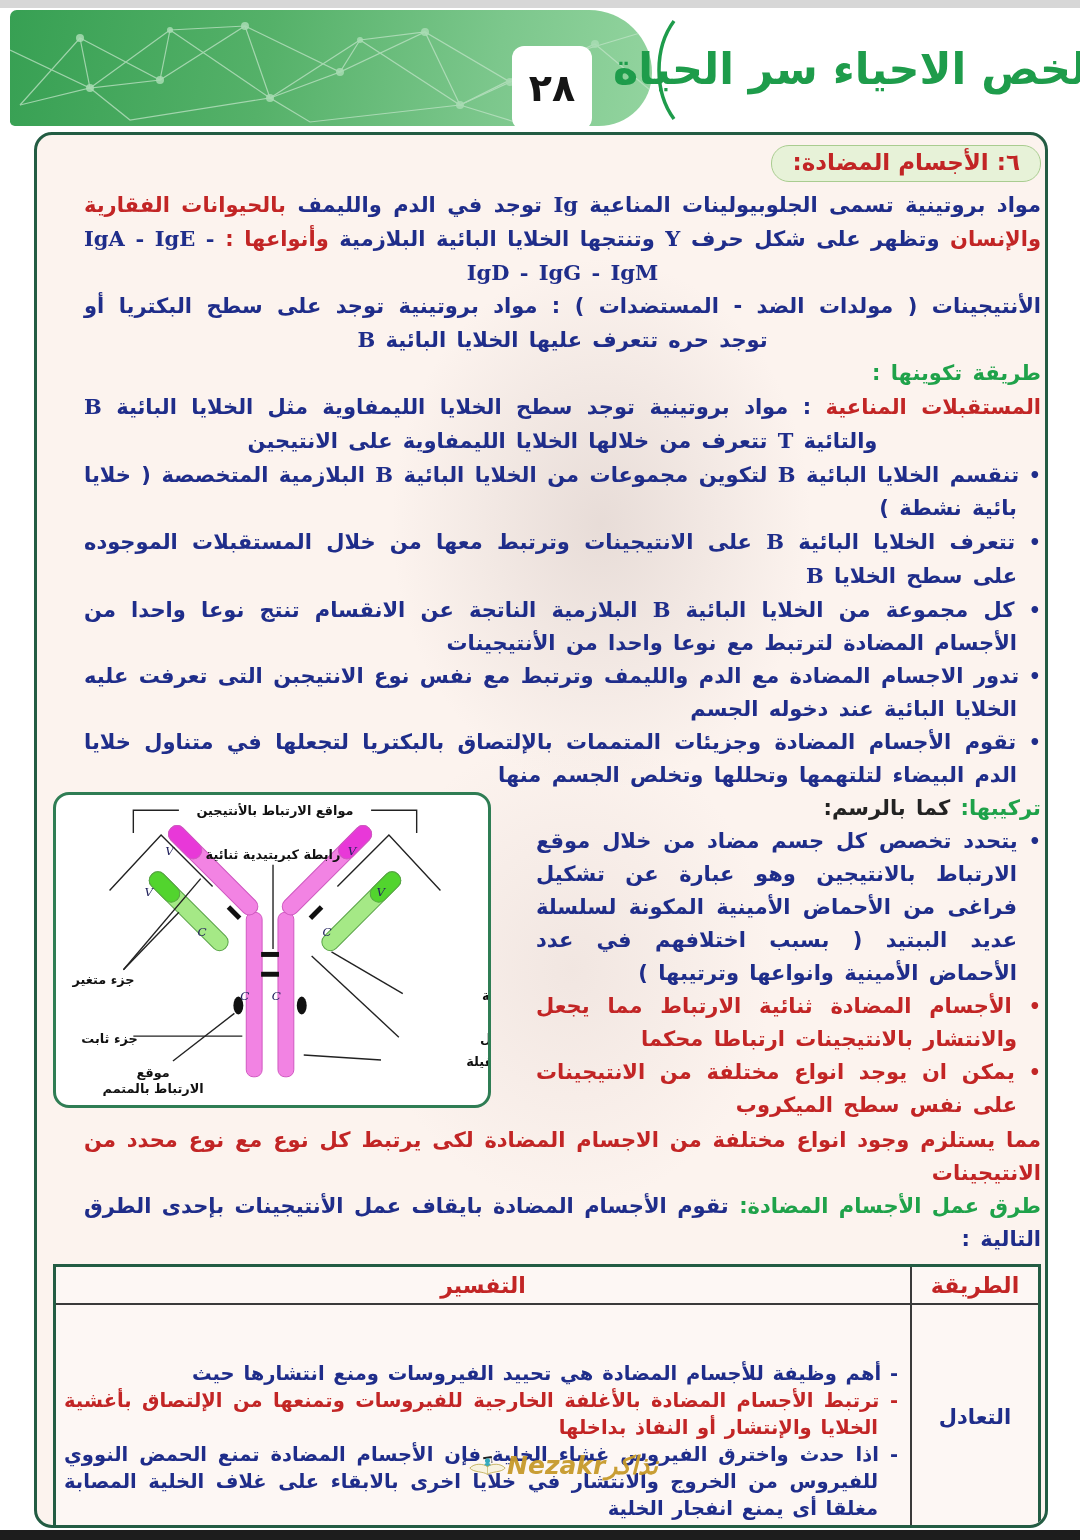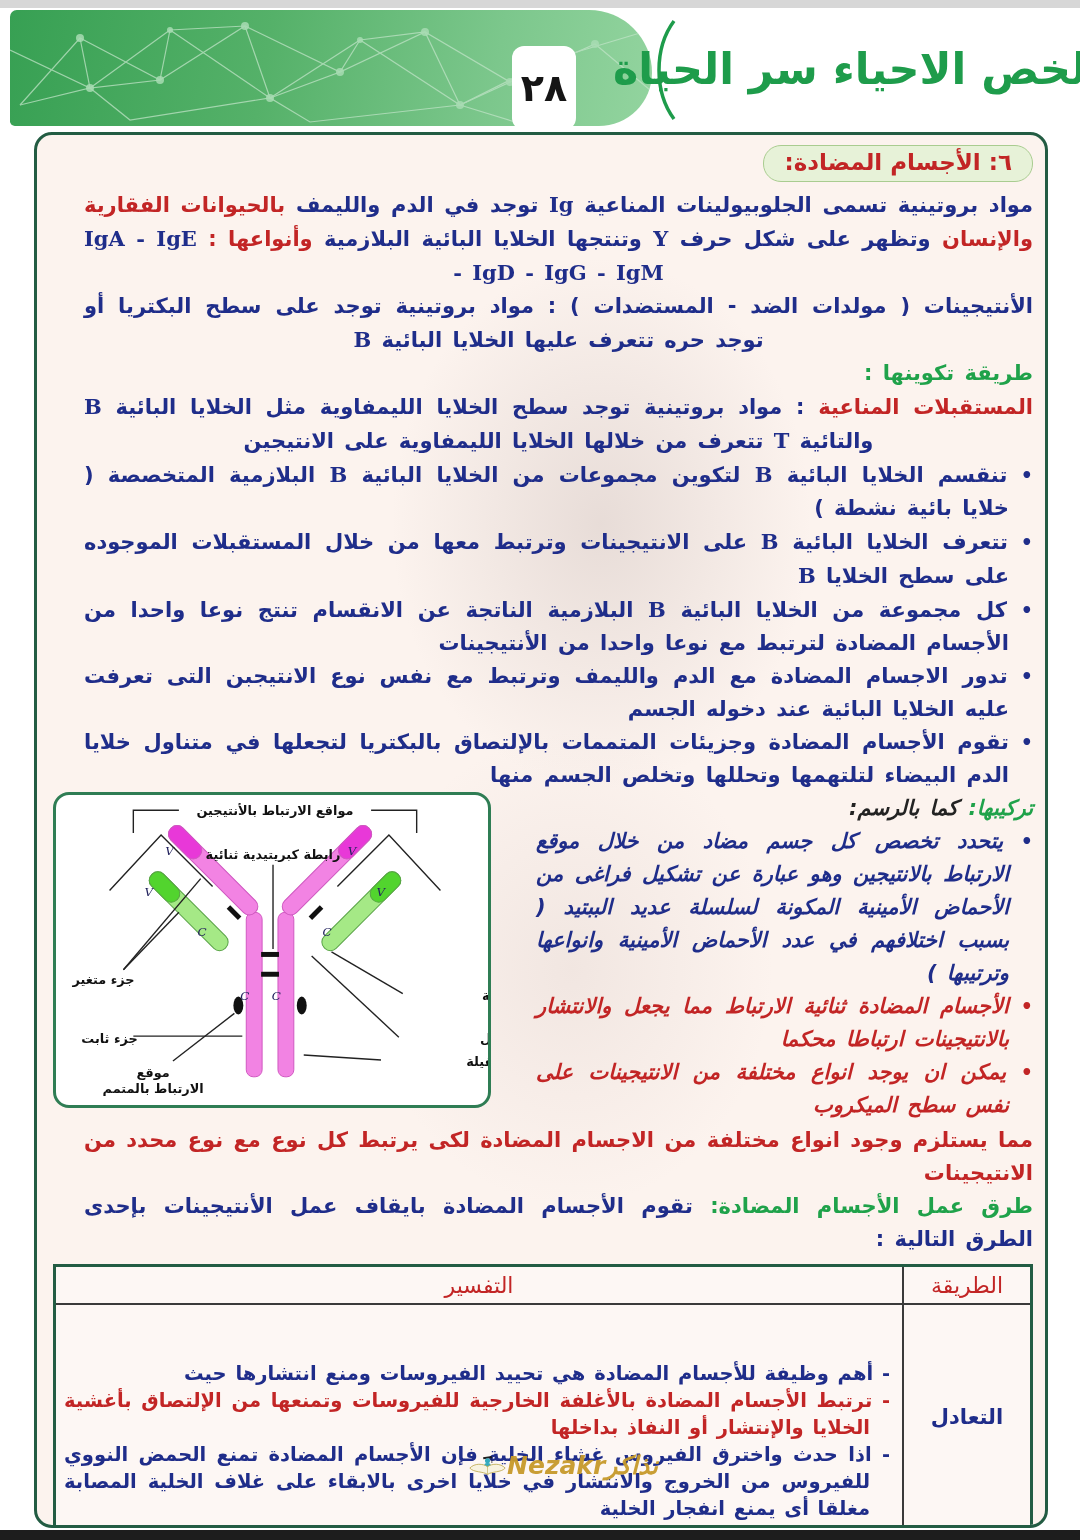--- a/index.html
+++ b/index.html
@@ -6,60 +6,60 @@
   .page{position:relative;width:1080px;height:1540px;background:#ffffff;overflow:hidden;
         font-family:"DejaVu Sans",sans-serif;}
   .top-strip{position:absolute;top:0;left:0;right:0;height:8px;background:#d7d7d7;}
   .bottom-strip{position:absolute;bottom:0;left:0;right:0;height:10px;background:#1d1d1d;}
 
   
   .banner{position:absolute;left:10px;top:10px;width:642px;height:116px;
           background:linear-gradient(100deg,#37a053 0%,#55b169 40%,#7cc78c 75%,#93d49f 100%);
           border-radius:14px 130px 110px 10px;overflow:hidden;}
   .banner svg{display:block;}
-  .page-pill{position:absolute;left:512px;top:46px;width:64px;height:84px;background:#ffffff;
+  .page-pill{position:absolute;left:512px;top:46px;width:80px;height:84px;background:#ffffff;
              border-radius:12px;display:flex;align-items:center;justify-content:center;
              font-size:38px;font-weight:700;color:#151515;z-index:3;}
   .brand{position:absolute;right:10px;top:26px;width:412px;height:86px;display:flex;
          align-items:center;justify-content:center;color:#1e9c4b;font-weight:800;font-size:43px;
          letter-spacing:-1px;white-space:nowrap;}
   .brand-arc{position:absolute;left:650px;top:18px;z-index:2;}
 
   
   .frame{position:absolute;left:34px;top:132px;width:1014px;height:1396px;box-sizing:border-box;
          border:3px solid #235c43;border-radius:18px;direction:rtl;overflow:hidden;
-         padding:10px 12px 8px 16px;background-color:#fcf3ee;
+         padding:10px 4px 8px 16px;background-color:#fcf3ee;
          background-image:
            radial-gradient(ellipse 300px 380px at 56% 28%, rgba(188,172,168,0.32), transparent 70%),
            radial-gradient(ellipse 280px 330px at 53% 60%, rgba(203,184,179,0.22), transparent 72%);}
 
   .badge{display:inline-block;background:#e7f2d8;border:1px solid #a9cc90;border-radius:18px;
          padding:3px 20px 6px 20px;color:#c22525;font-weight:800;font-size:23px;margin-bottom:6px;}
 
   .c-navy{color:#1f2d8a;} .c-red{color:#c22525;} .c-green{color:#1fa24a;} .c-dark{color:#232323;}
   .latin{font-family:"DejaVu Serif",serif;}
 
   .intro{min-height:428px;}
   .blk{font-size:21px;font-weight:700;line-height:33px;word-spacing:3px;margin-left:31px;}
   .blk.p{text-align:justify;text-align-last:center;}
   .blk.heading{text-align:right;}
   .blk.line{text-align:justify;text-align-last:right;}
   .blk.bullet{text-align:justify;text-align-last:right;padding-right:24px;text-indent:-24px;}
   .marker{font-size:19px;}
 
   .structure{display:flex;gap:14px;align-items:flex-start;min-height:314px;}
-  .struct-text{flex:1;font-style:italic;}
+  .struct-text{flex:1;}
   .diagram-box{width:432px;flex:none;background:#ffffff;border:3px solid #2f7d54;border-radius:16px;}
   .after{margin-top:2px;}
 
   
   table.methods{width:100%;border-collapse:collapse;margin-top:8px;border:3px solid #235c43;
                 background:rgba(255,255,255,0.35);}
   table.methods th, table.methods td{border:2px solid #3a3a3a;}
-  th.hdr{color:#c22525;font-size:22px;font-weight:400;height:34px;text-align:center;}
+  th.hdr{color:#c22525;font-size:22px;font-weight:700;height:34px;text-align:center;}
   td.method-cell{width:118px;color:#1f2d8a;font-weight:800;font-size:21px;text-align:center;
                  vertical-align:middle;padding:4px;line-height:30px;}
   td.exp-cell{padding:7px 12px 7px 8px;vertical-align:middle;}
   .exp-line{font-size:19.5px;font-weight:700;line-height:27px;text-align:justify;
             text-align-last:right;word-spacing:2px;padding-right:20px;text-indent:-20px;}
   tr.row0 .exp{min-height:112px;margin-top:48px;}
 
   
   .watermark{position:absolute;left:468px;top:1402px;width:190px;height:128px;z-index:6;
              display:flex;flex-direction:row;align-items:center;opacity:.95;pointer-events:none;}

